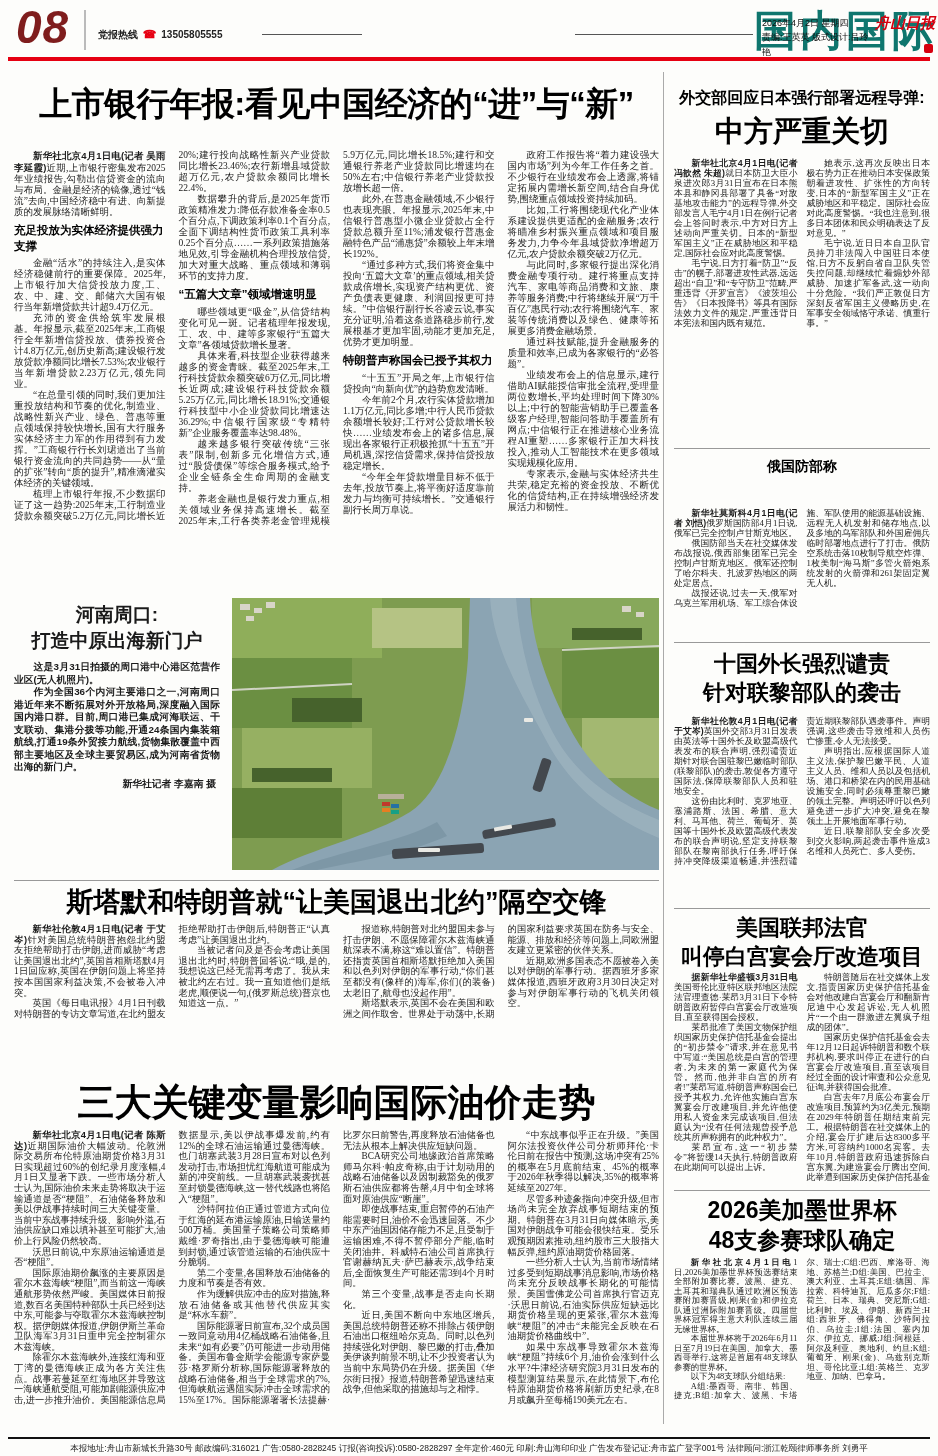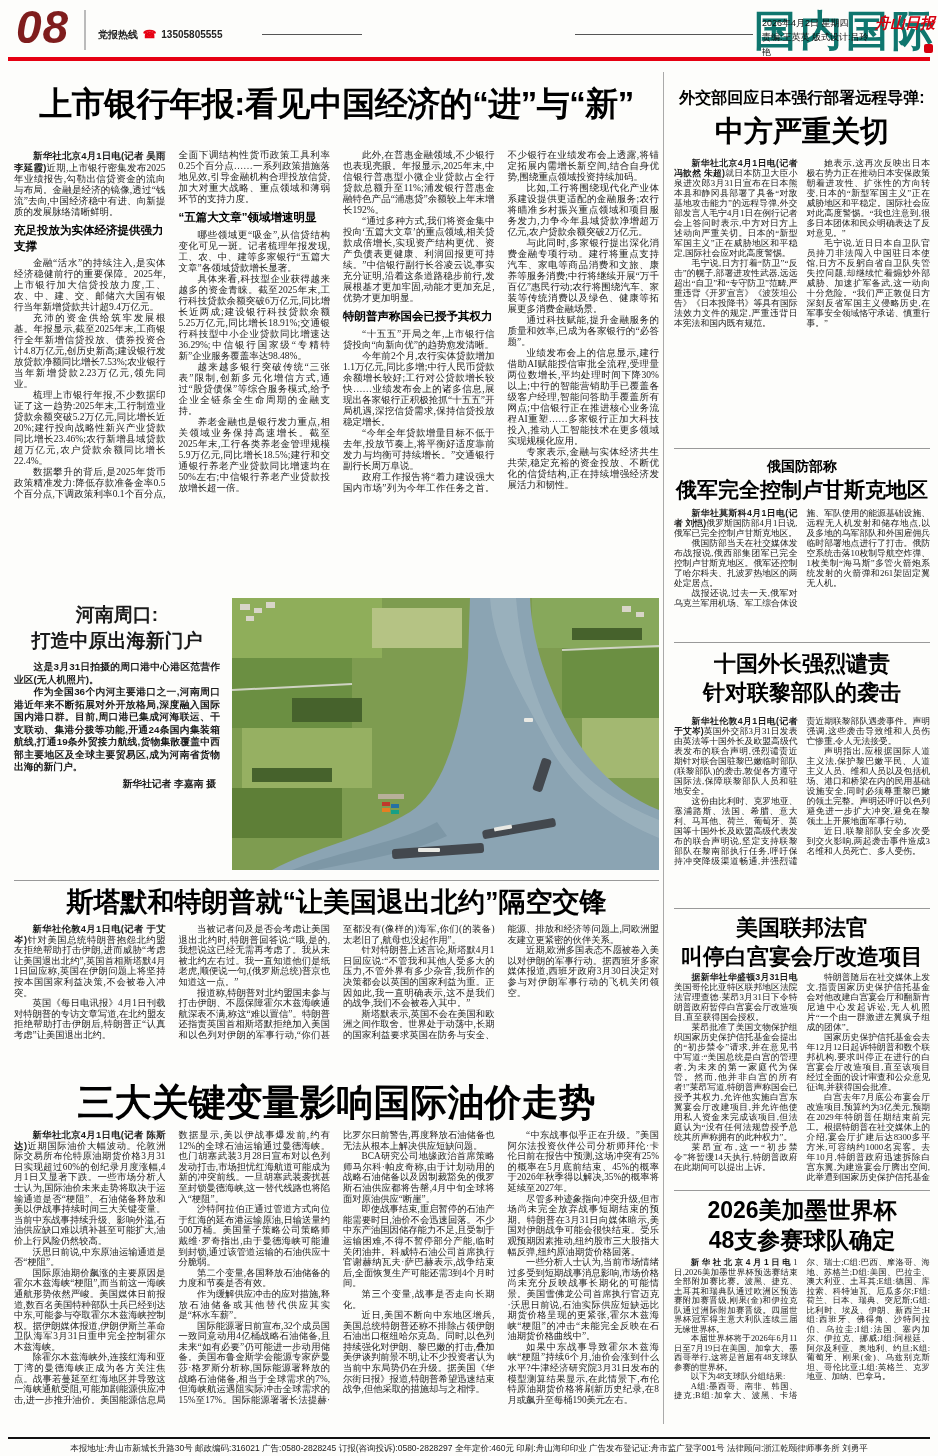--- a/index.html
+++ b/index.html
@@ -96,20 +96,21 @@
   <div class="masthead">舟山日报</div>
   <div class="masthead-seal"></div>
   <div class="red-rule"></div>
 
   <h1 class="abs hl-center bank-hl">上市银行年报:看见中国经济的“进”与“新”</h1>
   <div class="abs art cols4 bank-body">
       <p><b>新华社北京4月1日电(记者 吴雨 李延霞)</b>近期,上市银行密集发布2025年业绩报告,勾勒出信贷资金的流向与布局。金融是经济的镜像,透过“钱流”去向,中国经济稳中有进、向新提质的发展脉络清晰鲜明。</p>
       <h4>充足投放为实体经济提供强力支撑</h4>
       <p>金融“活水”的持续注入,是实体经济稳健前行的重要保障。2025年,上市银行加大信贷投放力度,工、农、中、建、交、邮储六大国有银行当年新增贷款共计超9.4万亿元。</p>
       <p>充沛的资金供给筑牢发展根基。年报显示,截至2025年末,工商银行全年新增信贷投放、债券投资合计4.8万亿元,创历史新高;建设银行发放贷款净额同比增长7.53%;农业银行当年新增贷款2.23万亿元,领先同业。</p>
+      <p>“在总量引领的同时,我们更加注重投放结构和节奏的优化,制造业、战略性新兴产业、绿色、普惠等重点领域保持较快增长,国有大行服务实体经济主力军的作用得到有力发挥。”工商银行行长刘珺道出了当前银行资金流向的共同趋势——从“量的扩张”转向“质的提升”,精准滴灌实体经济的关键领域。</p>
       <p>梳理上市银行年报,不少数据印证了这一趋势:2025年末,工行制造业贷款余额突破5.2万亿元,同比增长近20%;建行投向战略性新兴产业贷款同比增长23.46%;农行新增县域贷款超万亿元,农户贷款余额同比增长22.4%。</p>
       <p>数据攀升的背后,是2025年货币政策精准发力:降低存款准备金率0.5个百分点,下调政策利率0.1个百分点,全面下调结构性货币政策工具利率0.25个百分点……一系列政策措施落地见效,引导金融机构合理投放信贷,加大对重大战略、重点领域和薄弱环节的支持力度。</p>
       <h4>“五篇大文章”领域增速明显</h4>
       <p>哪些领域更“吸金”,从信贷结构变化可见一斑。记者梳理年报发现,工、农、中、建等多家银行“五篇大文章”各领域贷款增长显著。</p>
       <p>具体来看,科技型企业获得越来越多的资金青睐。截至2025年末,工行科技贷款余额突破6万亿元,同比增长近两成;建设银行科技贷款余额5.25万亿元,同比增长18.91%;交通银行科技型中小企业贷款同比增速达36.29%;中信银行国家级“专精特新”企业服务覆盖率达98.48%。</p>
       <p>越来越多银行突破传统“三张表”限制,创新多元化增信方式,通过“股贷债保”等综合服务模式,给予企业全链条全生命周期的金融支持。</p>
       <p>养老金融也是银行发力重点,相关领域业务保持高速增长。截至2025年末,工行各类养老金管理规模5.9万亿元,同比增长18.5%;建行和交通银行养老产业贷款同比增速均在50%左右;中信银行养老产业贷款投放增长超一倍。</p>
       <p>此外,在普惠金融领域,不少银行也表现亮眼。年报显示,2025年末,中信银行普惠型小微企业贷款占全行贷款总额升至11%;浦发银行普惠金融特色产品“浦惠贷”余额较上年末增长192%。</p>
       <p>“通过多种方式,我们将资金集中投向‘五篇大文章’的重点领域,相关贷款成倍增长,实现资产结构更优、资产负债表更健康、利润回报更可持续。”中信银行副行长谷凌云说,事实充分证明,沿着这条道路稳步前行,发展根基才更加牢固,动能才更加充足,优势才更加明显。</p>
       <h4>特朗普声称国会已授予其权力</h4>
@@ -184,21 +185,20 @@
   </div>
 
   <div class="hrule" style="left:14px;width:645px;top:880px"></div>
 
   <h2 class="abs hl-center starmer-hl">斯塔默和特朗普就“让美国退出北约”隔空交锋</h2>
   <div class="abs art cols4 starmer-body">
       <p><b>新华社伦敦4月1日电(记者 于艾岑)</b>针对美国总统特朗普抱怨北约盟友拒绝帮助打击伊朗,进而威胁“考虑让美国退出北约”,英国首相斯塔默4月1日回应称,英国在伊朗问题上将坚持按本国国家利益决策,不会被卷入冲突。</p>
       <p>英国《每日电讯报》4月1日刊载对特朗普的专访文章写道,在北约盟友拒绝帮助打击伊朗后,特朗普正“认真考虑”让美国退出北约。</p>
       <p>当被记者问及是否会考虑让美国退出北约时,特朗普回答说:“哦,是的,我想说这已经无需再考虑了。我从未被北约左右过。我一直知道他们是纸老虎,顺便说一句,(俄罗斯总统)普京也知道这一点。”</p>
       <p>报道称,特朗普对北约盟国未参与打击伊朗、不愿保障霍尔木兹海峡通航深表不满,称这“难以置信”。特朗普还指责英国首相斯塔默拒绝加入美国和以色列对伊朗的军事行动,“你们甚至都没有(像样的)海军,你们(的装备)太老旧了,航母也没起作用”。</p>
-      <p>针对特朗普上述言论,斯塔默4月1日回应说:“不管我和其他人受多大的压力,不管外界有多少杂音,我所作的决策都会以英国的国家利益为重。正因如此,我一直明确表示,这不是我们的战争,我们不会被卷入其中。”</p>
       <p>斯塔默表示,英国不会在美国和欧洲之间作取舍。世界处于动荡中,长期的国家利益要求英国在防务与安全、能源、排放和经济等问题上,同欧洲盟友建立更紧密的伙伴关系。</p>
       <p>近期,欧洲多国表态不愿被卷入美以对伊朗的军事行动。据西班牙多家媒体报道,西班牙政府3月30日决定对参与对伊朗军事行动的飞机关闭领空。</p>
     </div>
 
   <h2 class="abs hl-center oil-hl">三大关键变量影响国际油价走势</h2>
   <div class="abs art cols4 oil-body">
       <p><b>新华社北京4月1日电(记者 陈斯达)</b>近期国际油价大幅波动。伦敦洲际交易所布伦特原油期货价格3月31日实现超过60%的创纪录月度涨幅,4月1日又显著下跌。一些市场分析人士认为,国际油价未来走势将取决于运输通道是否“梗阻”、石油储备释放和美以伊战事持续时间三大关键变量。当前中东战事持续升级、影响外溢,石油供应缺口难以填补甚至可能扩大,油价上行风险仍然较高。</p>
       <p>沃思日前说,中东原油运输通道是否“梗阻”。</p>
       <p>国际原油期价飙涨的主要原因是霍尔木兹海峡“梗阻”,而当前这一海峡通航形势依然严峻。美国媒体日前报道,数百名美国特种部队士兵已经到达中东,可能参与夺取霍尔木兹海峡控制权。据伊朗媒体报道,伊朗伊斯兰革命卫队海军3月31日重申完全控制霍尔木兹海峡。</p>
       <p>除霍尔木兹海峡外,连接红海和亚丁湾的曼德海峡正成为各方关注焦点。战事若蔓延至红海地区并导致这一海峡通航受阻,可能加剧能源供应冲击,进一步推升油价。美国能源信息局数据显示,美以伊战事爆发前,约有12%的全球石油运输通过曼德海峡。也门胡塞武装3月28日宣布对以色列发动打击,市场担忧红海航道可能成为新的冲突前线。一旦胡塞武装袭扰甚至封锁曼德海峡,这一替代线路也将陷入“梗阻”。</p>
@@ -223,21 +223,20 @@
   <div class="abs rr art cols2 mofa-body">
       <p><b>新华社北京4月1日电(记者 冯歆然 朱超)</b>就日本防卫大臣小泉进次郎3月31日宣布在日本熊本县和静冈县部署了具备“对敌基地攻击能力”的远程导弹,外交部发言人毛宁4月1日在例行记者会上答问时表示,中方对日方上述动向严重关切。日本的“新型军国主义”正在威胁地区和平稳定,国际社会应对此高度警惕。</p>
       <p>毛宁说,日方打着“防卫”“反击”的幌子,部署进攻性武器,远远超出“自卫”和“专守防卫”范畴,严重违背《开罗宣言》《波茨坦公告》《日本投降书》等具有国际法效力文件的规定,严重违背日本宪法和国内既有规范。</p>
       <p>她表示,这再次反映出日本极右势力正在推动日本安保政策朝着进攻性、扩张性的方向转变,日本的“新型军国主义”正在威胁地区和平稳定。国际社会应对此高度警惕。“我也注意到,很多日本团体和民众明确表达了反对意见。”</p>
       <p>毛宁说,近日日本自卫队官员持刀非法闯入中国驻日本使馆,日方不反躬自省自卫队失管失控问题,却继续忙着煽炒外部威胁、加速扩军备武,这一动向十分危险。“我们严正敦促日方深刻反省军国主义侵略历史,在军事安全领域恪守承诺、慎重行事。”</p>
     </div>
 
   <div class="hrule rrule" style="top:448px"></div>
 
   <div class="abs rr kicker russia-kicker">俄国防部称</div>
-  <h2 class="abs rr hl-center russia-hl">俄军完全控制卢甘斯克地区</h2>
   <div class="abs rr art cols2 russia-body">
       <p><b>新华社莫斯科4月1日电(记者 刘恺)</b>俄罗斯国防部4月1日说,俄军已完全控制卢甘斯克地区。</p>
       <p>俄国防部当天在社交媒体发布战报说,俄西部集团军已完全控制卢甘斯克地区。俄军还控制了哈尔科夫、扎波罗热地区的两处定居点。</p>
       <p>战报还说,过去一天,俄军对乌克兰军用机场、军工综合体设施、军队使用的能源基础设施、远程无人机发射和储存地点,以及多地的乌军部队和外国雇佣兵临时部署地点进行了打击。俄防空系统击落10枚制导航空炸弹、1枚美制“海马斯”多管火箭炮系统发射的火箭弹和261架固定翼无人机。</p>
     </div>
 
   <div class="hrule rrule" style="top:642px"></div>
 
   <h2 class="abs rr hl-center unifil-hl">
     <div>十国外长强烈谴责</div>

